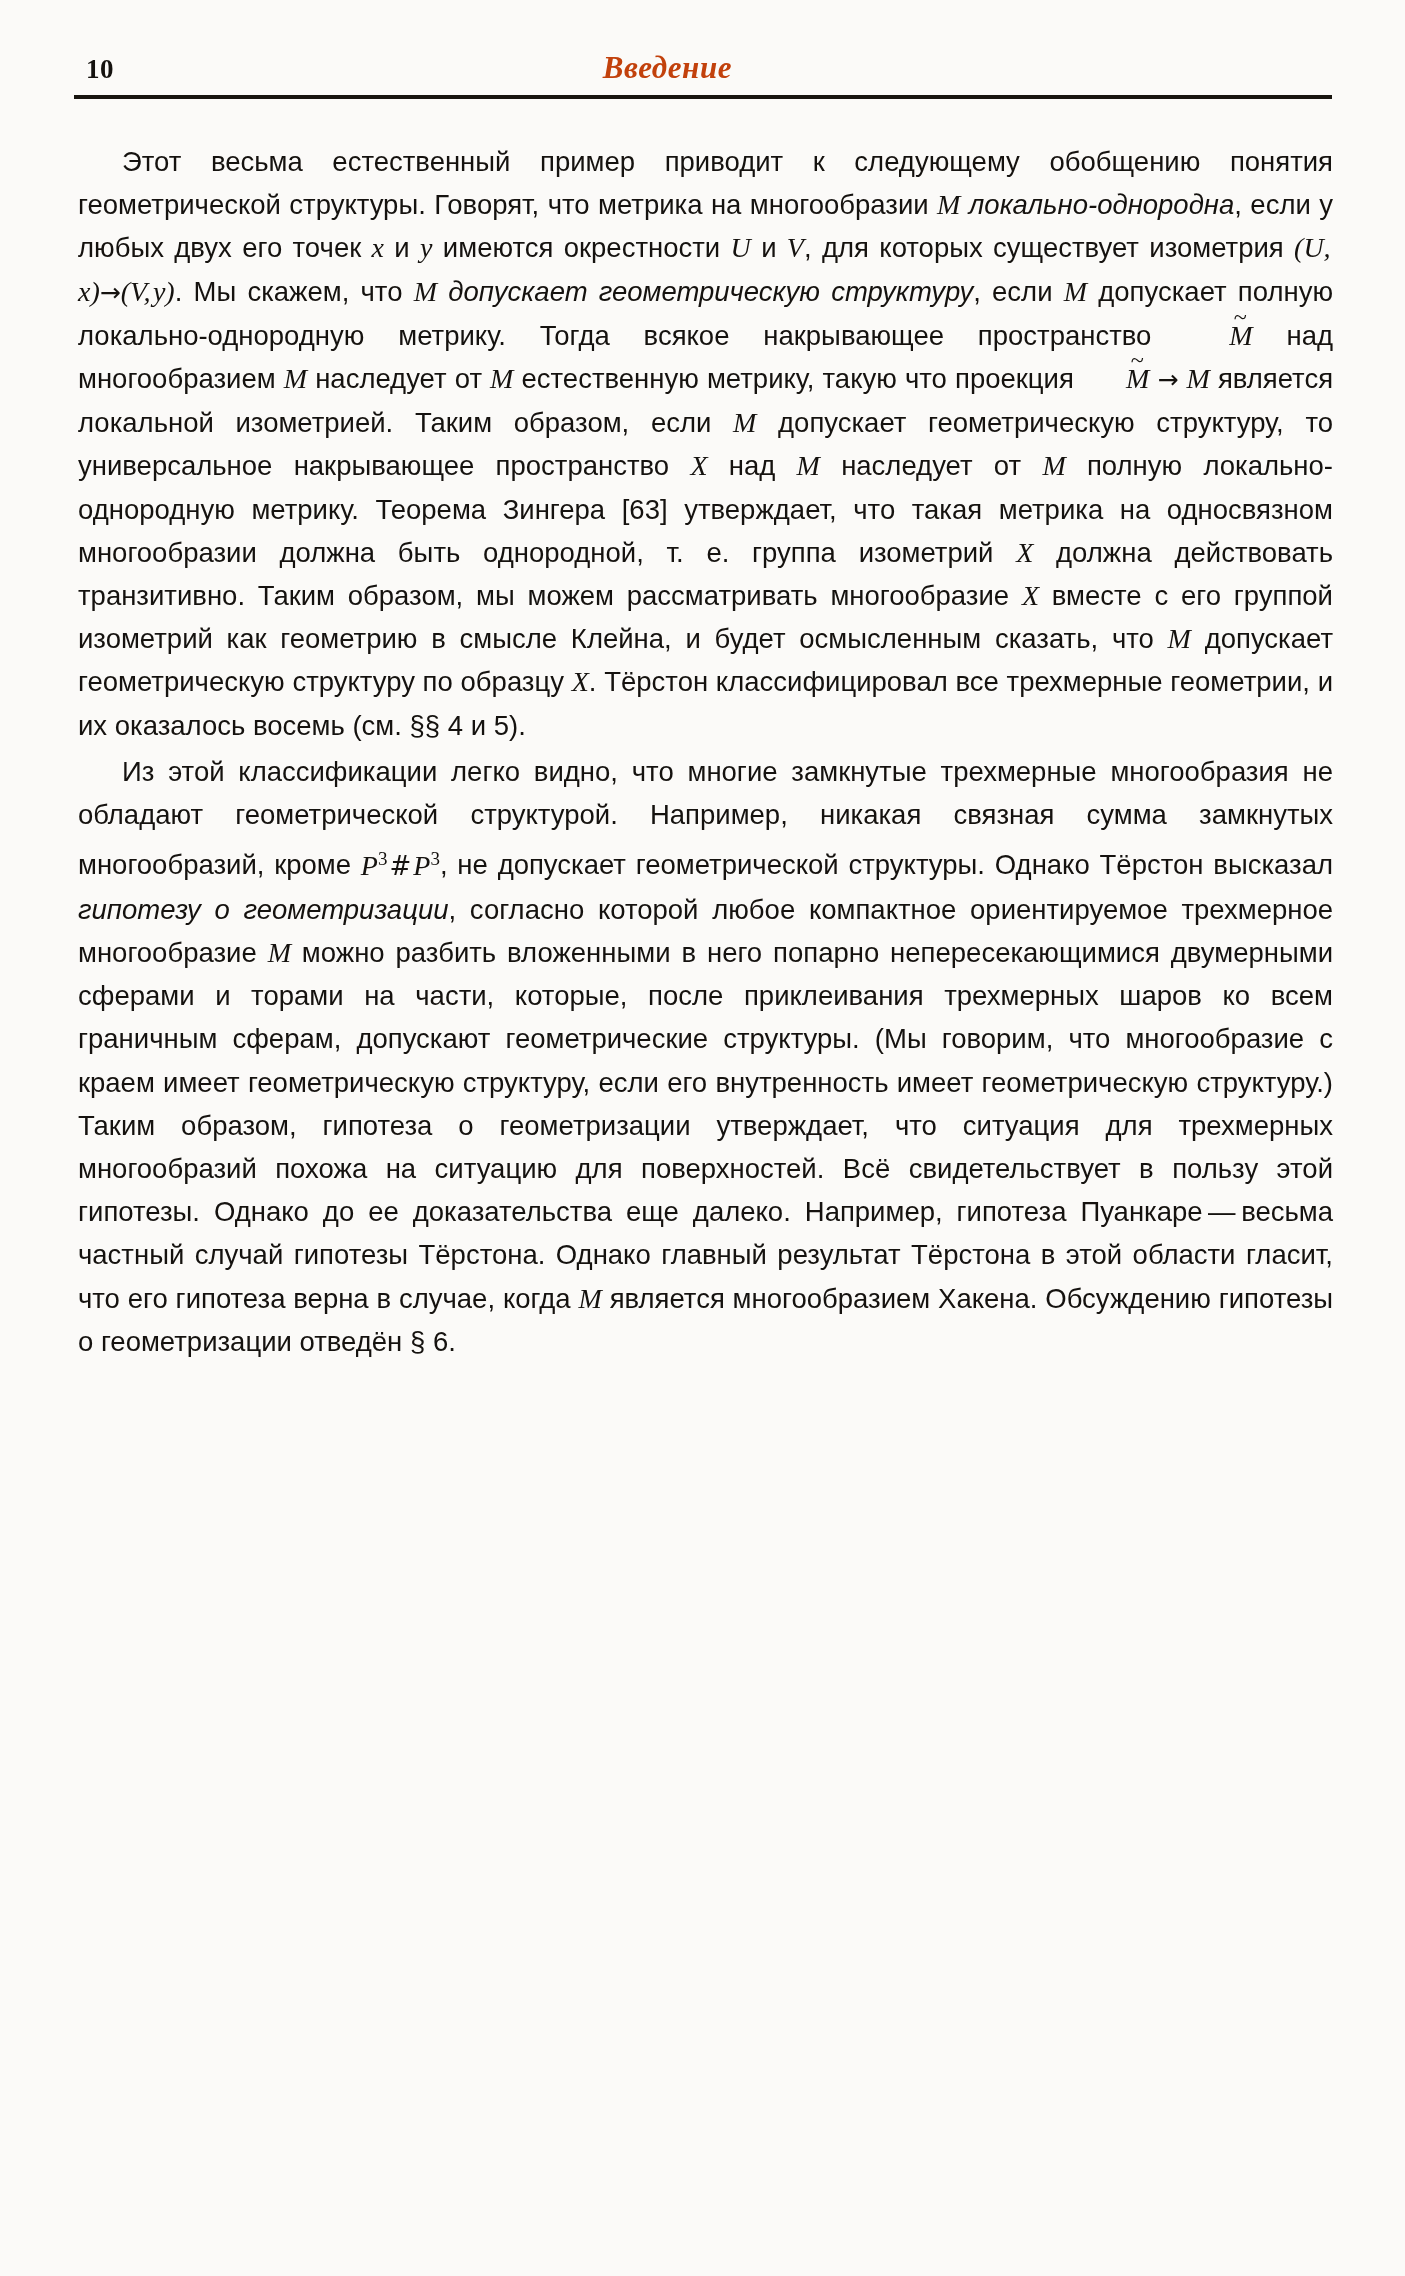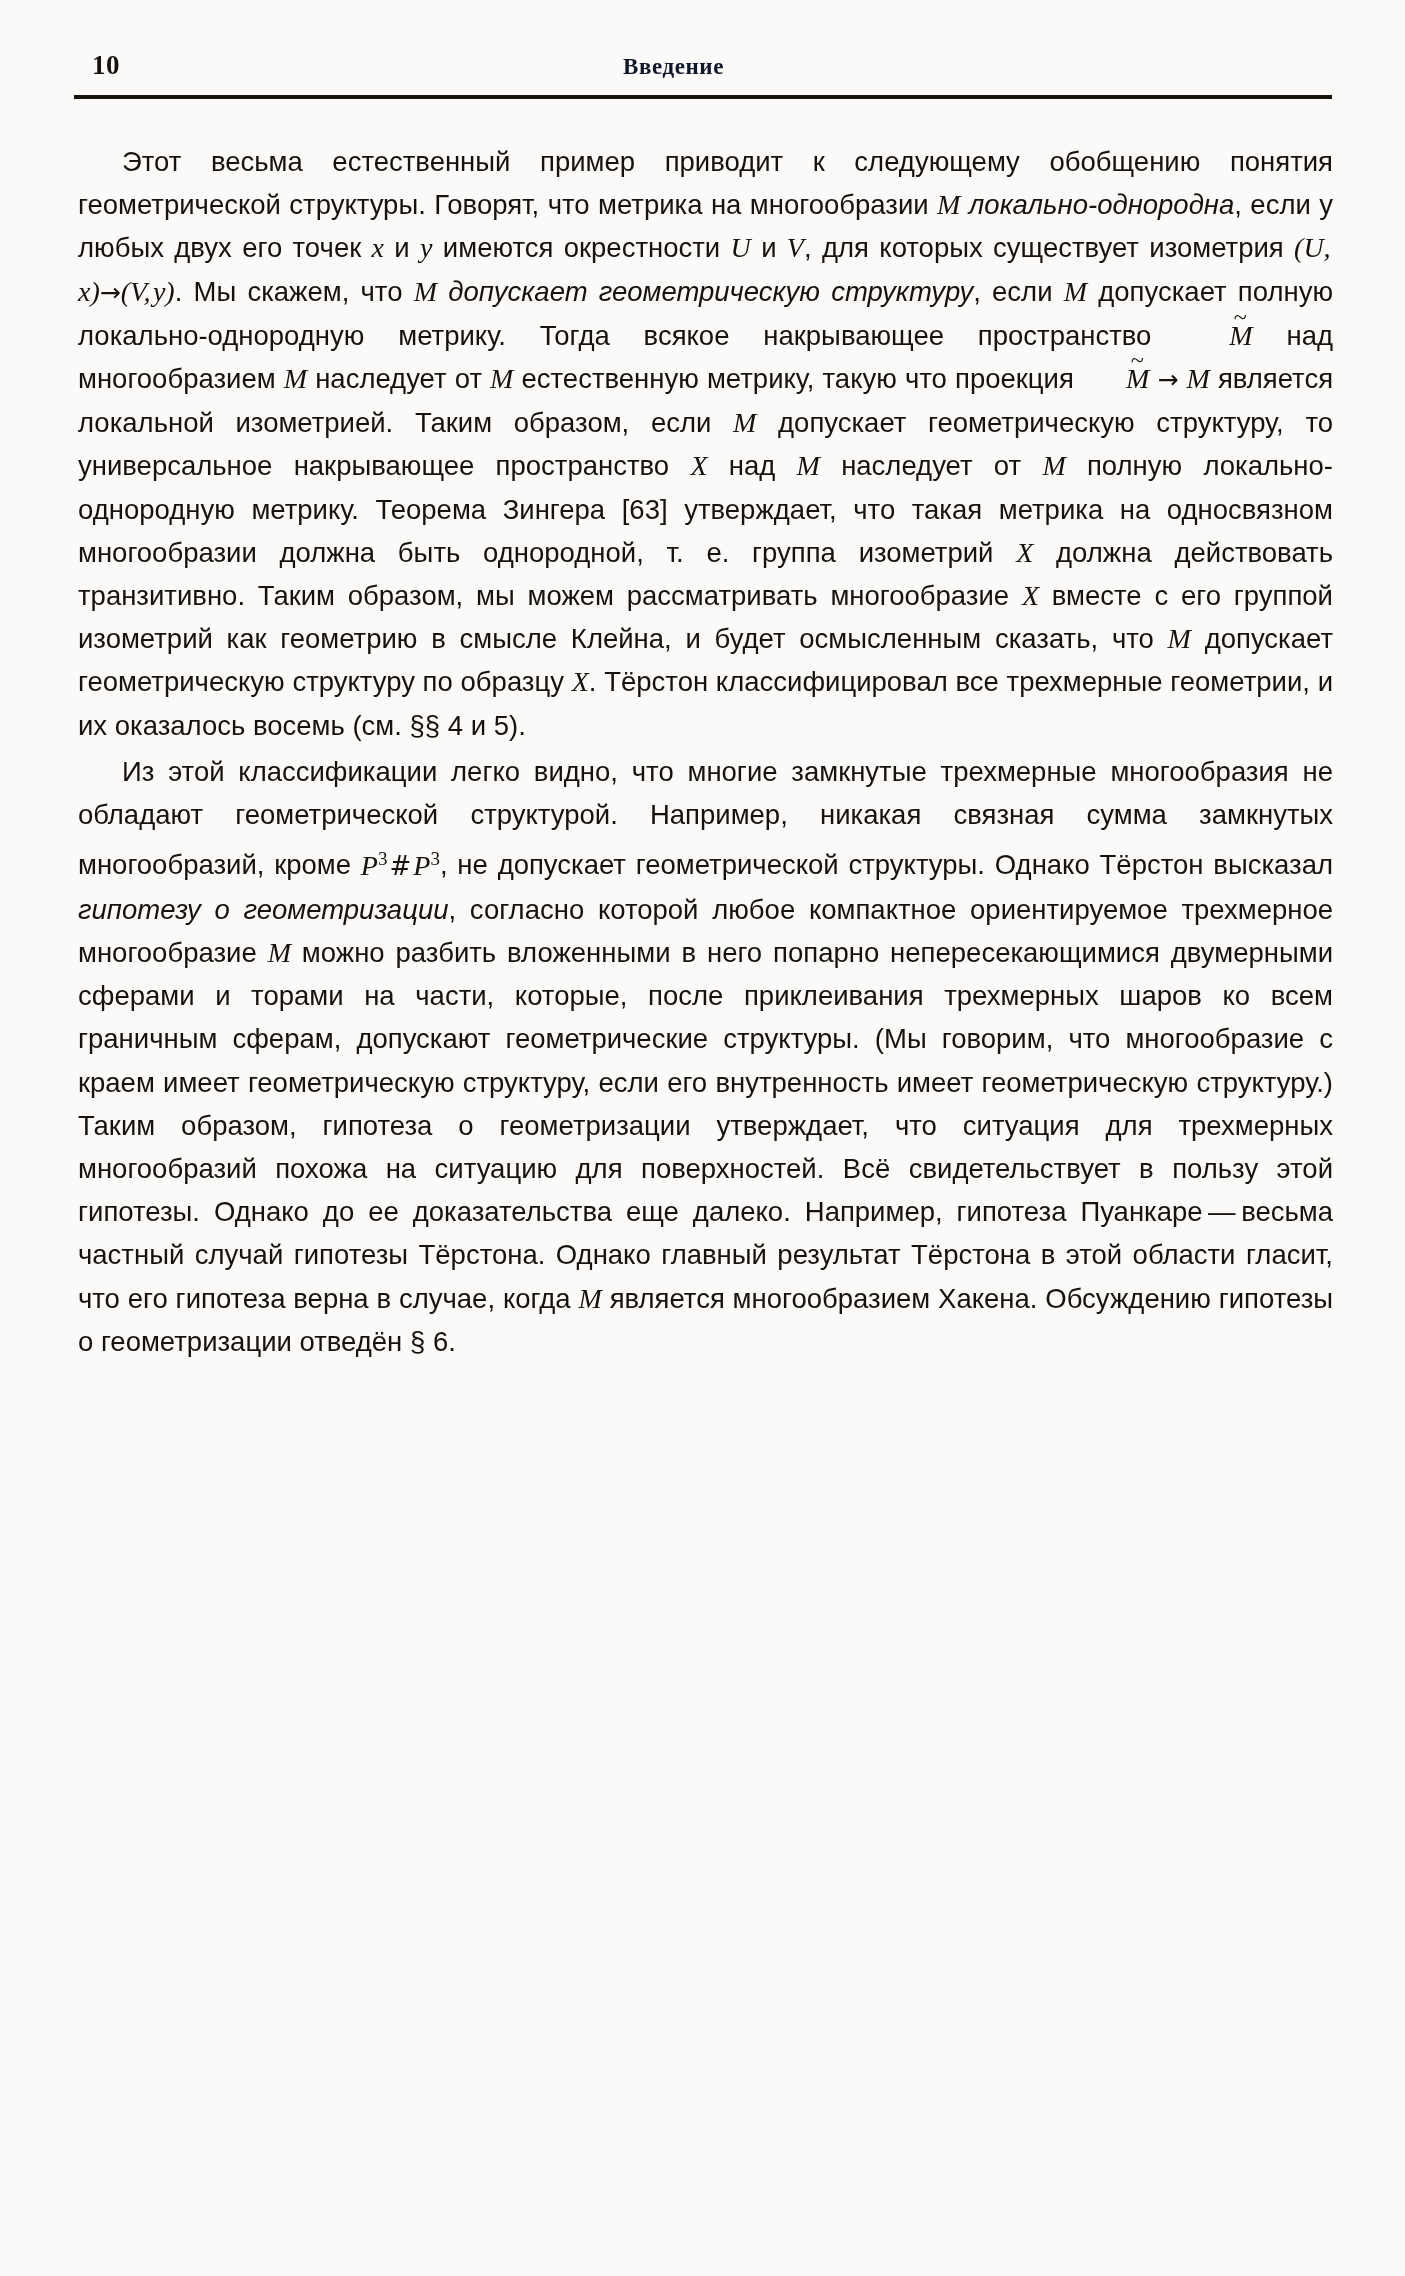--- a/index.html
+++ b/index.html
@@ -16,41 +16,42 @@
   }
   .page {
     position: absolute;
     left: 0; top: 0;
     width: 1405px;
     height: 2276px;
     background: #fbfaf8;
   }
   .header {
     position: absolute;
-    left: 92px;
+    left: 86px;
     top: 50px;
     width: 1255px;
     height: 40px;
     display: flex;
     align-items: baseline;
   }
   .folio {
     font-family: "Liberation Serif", serif;
     font-size: 27px;
     font-weight: bold;
     color: #15120f;
     letter-spacing: 0.5px;
   }
   .running-title {
     flex: 1;
     text-align: center;
     font-family: "Liberation Serif", serif;
+    font-style: italic;
     font-weight: bold;
-    font-size: 23px;
-    color: #0f172a;
+    font-size: 31px;
+    color: #c2410c;
     letter-spacing: 0.6px;
     margin-right: 120px;
   }
   .header-rule {
     position: absolute;
     left: 74px;
     top: 95px;
     width: 1258px;
     height: 4px;
     background: #18150f;

